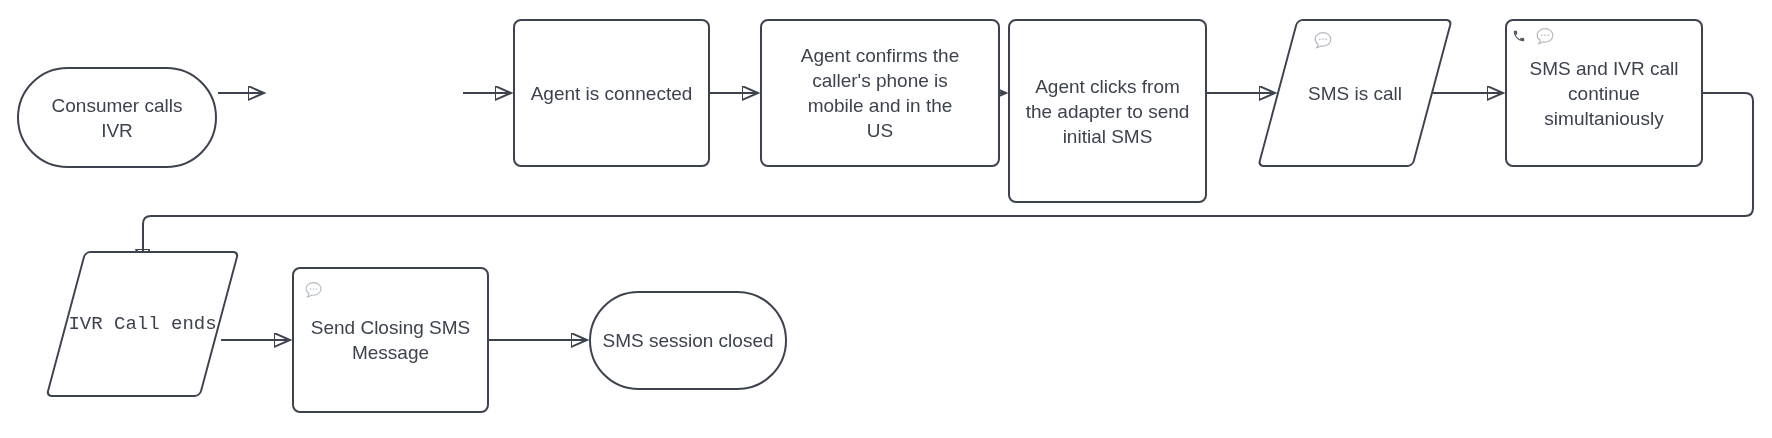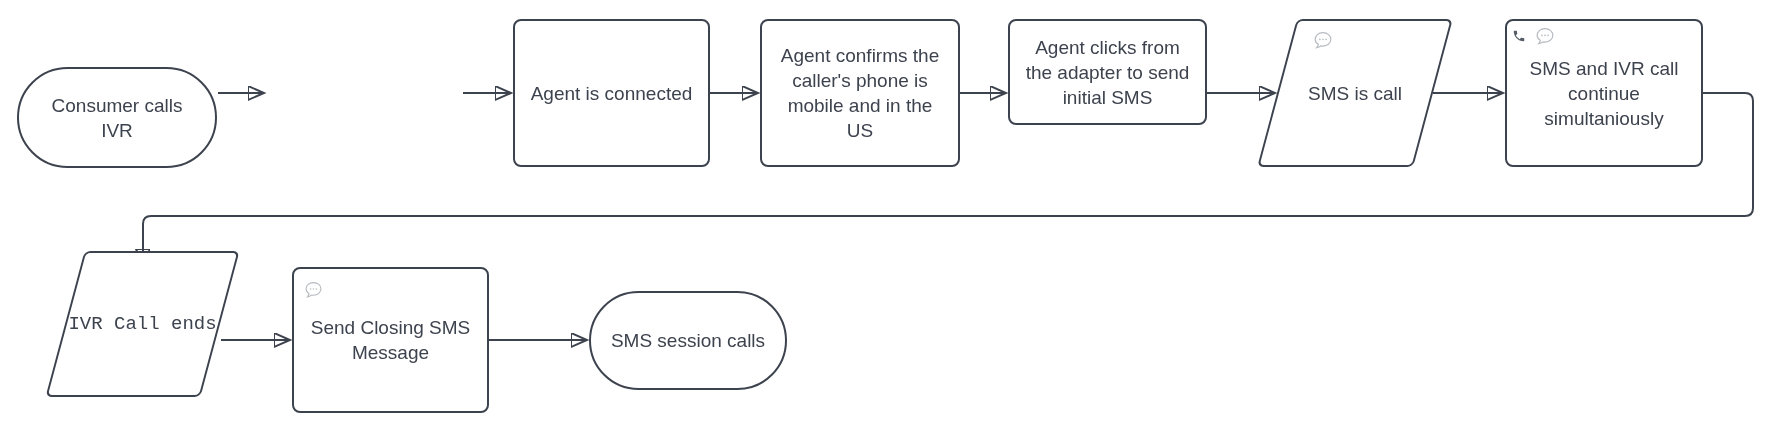--- a/index.html
+++ b/index.html
@@ -29,22 +29,22 @@
     white-space:pre-line;
     font-size:19px;line-height:25px;
     color:#3d434e;
     padding:0 6px;
   }
   .icons{position:absolute;display:flex;align-items:flex-start;gap:9px;}
   
   #n0{left:17px;top:42px;width:200px;height:101px;margin-top:25px;}
   #n1{left:266px;top:20px;width:197px;height:146px;}
   #n2{left:513px;top:19px;width:197px;height:148px;border-radius:24px;}
-  #n3{left:760px;top:19px;width:200px;height:148px;}
-  #n4{left:1008px;top:19px;width:199px;height:106px;}
+  #n3{left:760px;top:19px;width:200px;height:148px;padding-left:40px;}
+  #n4{left:1008px;top:19px;width:199px;height:184px;}
   #n5{left:1257px;top:19px;width:196px;height:148px;}
   #n6{left:1505px;top:19px;width:198px;height:148px;}
   #n7{left:45px;top:251px;width:195px;height:146px;font-family:Liberation Mono, monospace;}
   #n8{left:292px;top:267px;width:197px;height:146px;}
   #n9{left:589px;top:291px;width:198px;height:99px;}
   
   #n5 .icons{left:56px;top:12px;}
   #n6 .icons{left:7px;top:8px;}
   #n8 .icons{left:12px;top:14px;}
   #n6 .phone-svg{margin-top:2px;}
@@ -145,16 +145,16 @@
         <circle cx="11" cy="8.8" r="0.9" fill="#b6bbc0"></circle>
         <circle cx="14.4" cy="8.8" r="0.9" fill="#b6bbc0"></circle>
       </svg>
     </span>
     <div class="label">Send Closing SMS
 Message</div>
   </div>
 
   <div class="node terminator" id="n9">
     <div class="shape"></div>
-    <div class="label">SMS session calls</div>
+    <div class="label">SMS session closed</div>
   </div>
 
 </div>
 
 </body></html>

